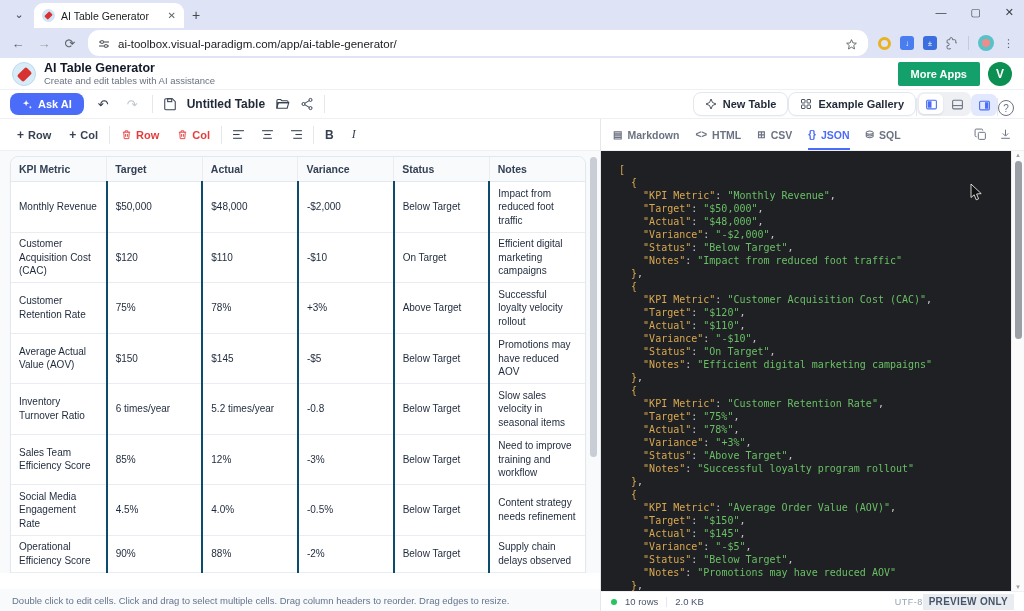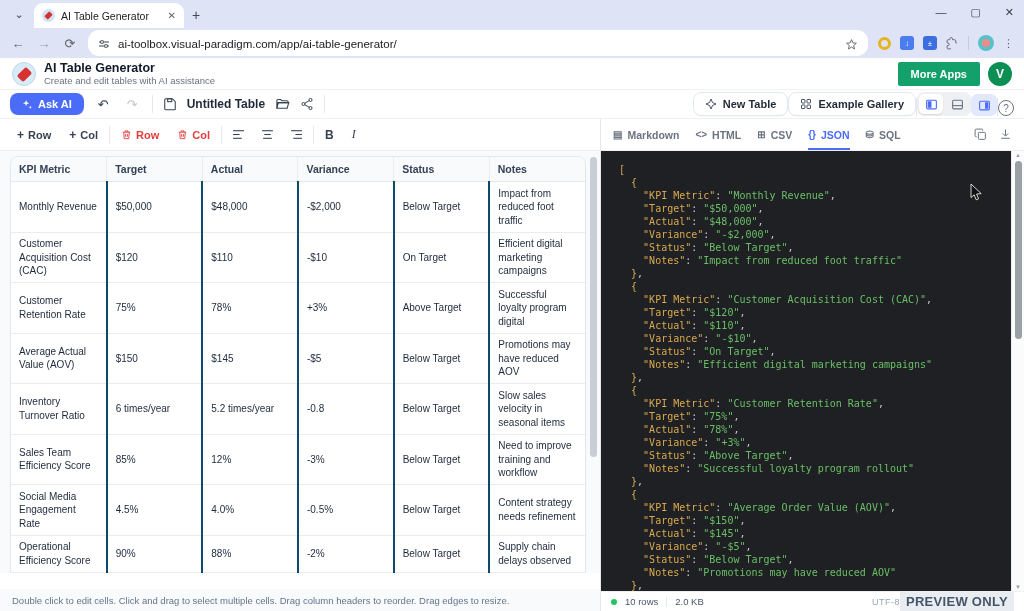--- a/index.html
+++ b/index.html
@@ -81,21 +81,21 @@
   .ck { color:#d9a850; } .cv { color:#6abf66; } .cp { color:#c8c8c8; } .cb { color:#d9a850; }
   .vscroll { width:13px; background:#fbfbfc; border-left:1px solid #eceef1; position:relative; }
   .vthumb { position:absolute; left:2.5px; top:10px; width:7px; height:178px; background:#9aa0a6; border-radius:4px; }
   .varrow { position:absolute; left:3px; font-size:6px; color:#9aa0a6; }
   .right-status { height:20px; background:#fff; border-top:1px solid #eef0f3; display:flex; align-items:center; padding:0 10px; gap:8px; }
   .dot { width:6px; height:6px; border-radius:50%; background:#22c55e; }
   .rs-text { font-size:9.5px; color:#475569; }
   .rs-sep { width:1px; height:10px; background:#e2e8f0; }
   .rs-right { margin-left:auto; display:flex; align-items:center; }
   .rs-enc { font-size:9px; color:#94a3b8; letter-spacing:.5px; }
-  .rs-badge { font-size:13px; font-weight:bold; color:#475569; background:#e9edf2; border-radius:0; padding:2.5px 6px; letter-spacing:.3px; }
+  .rs-badge { font-size:10px; font-weight:bold; color:#475569; background:#e9edf2; border-radius:0; padding:2.5px 6px; letter-spacing:.3px; }
 
   .cursor { position:absolute; left:970px; top:183px; z-index:50; pointer-events:none; }
   svg.ic { display:block; }
 </style>
 </head>
 <body>
 
 <div class="chrome">
   <div class="tabstrip">
     <div class="tab-search">⌄</div>
@@ -312,21 +312,21 @@
                 <td>-$10</td>
                 <td>On Target</td>
                 <td>Efficient digital marketing campaigns</td>
               </tr>
               <tr>
                 <td>Customer Retention Rate</td>
                 <td>75%</td>
                 <td>78%</td>
                 <td>+3%</td>
                 <td>Above Target</td>
-                <td>Successful loyalty program digital</td>
+                <td>Successful loyalty velocity rollout</td>
               </tr>
               <tr>
                 <td>Average Actual Value (AOV)</td>
                 <td>$150</td>
                 <td>$145</td>
                 <td>-$5</td>
                 <td>Below Target</td>
                 <td>Promotions may have reduced AOV</td>
               </tr>
               <tr>

